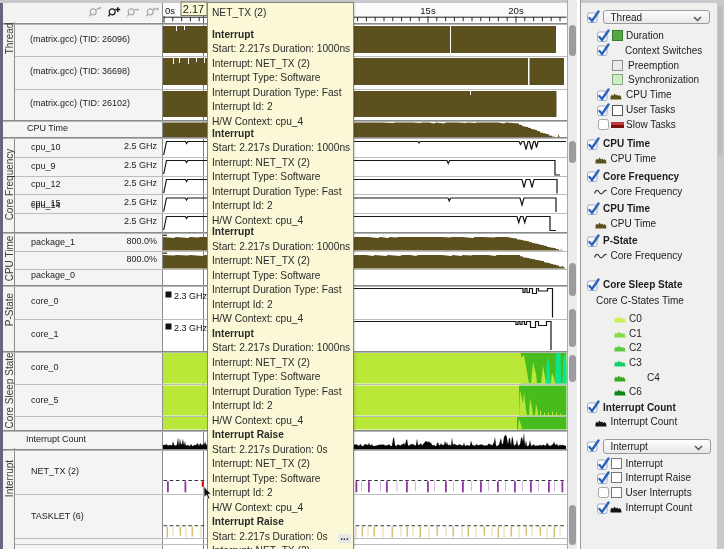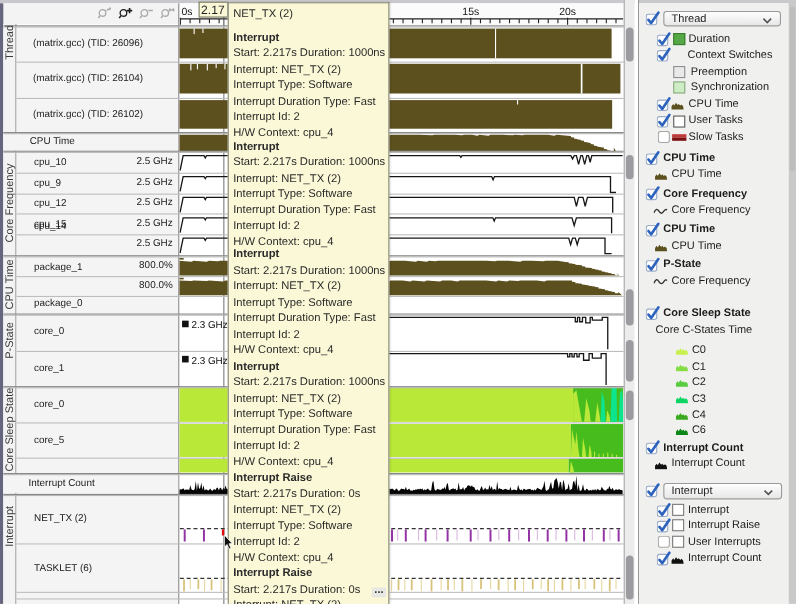--- a/index.html
+++ b/index.html
@@ -217,21 +217,21 @@
 <div class="secline" style="left:3px;top:430.5px;width:564px;background:#b5b5b5"></div>
 <div class="secline" style="left:3px;top:448.5px;width:564px"></div>
 <div class="secline" style="left:3px;top:449.5px;width:564px;background:#b5b5b5"></div>
 <div class="vlab" style="left:-36.5px;top:31.0px;width:90px;height:15px;line-height:15px;text-align:center">Thread</div>
 <div class="vlab" style="left:-36.5px;top:177.0px;width:90px;height:15px;line-height:15px;text-align:center">Core Frequency</div>
 <div class="vlab" style="left:-36.5px;top:251.0px;width:90px;height:15px;line-height:15px;text-align:center">CPU Time</div>
 <div class="vlab" style="left:-36.5px;top:302.0px;width:90px;height:15px;line-height:15px;text-align:center">P-State</div>
 <div class="vlab" style="left:-36.5px;top:382.5px;width:90px;height:15px;line-height:15px;text-align:center">Core Sleep State</div>
 <div class="vlab" style="left:-36.5px;top:470.5px;width:90px;height:15px;line-height:15px;text-align:center">Interrupt</div>
 <div class="lab" style="left:30px;top:32.0px;height:15px;line-height:15px">(matrix.gcc) (TID: 26096)</div>
-<div class="lab" style="left:30px;top:64.0px;height:15px;line-height:15px">(matrix.gcc) (TID: 26104)</div>
+<div class="lab" style="left:30px;top:64.0px;height:15px;line-height:15px">(matrix.gcc) (TID: 36698)</div>
 <div class="lab" style="left:30px;top:96.0px;height:15px;line-height:15px">(matrix.gcc) (TID: 26102)</div>
 <div class="lab" style="left:27px;top:120.5px;height:15px;line-height:15px">CPU Time</div>
 <div class="lab" style="left:31px;top:140.0px;height:15px;line-height:15px">cpu_10</div>
 <div class="lab" style="left:60px;top:139.0px;width:97px;height:15px;line-height:15px;text-align:right">2.5 GHz</div>
 <div class="lab" style="left:31px;top:158.5px;height:15px;line-height:15px">cpu_9</div>
 <div class="lab" style="left:60px;top:157.5px;width:97px;height:15px;line-height:15px;text-align:right">2.5 GHz</div>
 <div class="lab" style="left:31px;top:177.0px;height:15px;line-height:15px">cpu_12</div>
 <div class="lab" style="left:60px;top:176.0px;width:97px;height:15px;line-height:15px;text-align:right">2.5 GHz</div>
 <div class="lab" style="left:31px;top:196.0px;height:15px;line-height:15px">cpu_15</div>
 <div class="lab" style="left:60px;top:195.0px;width:97px;height:15px;line-height:15px;text-align:right">2.5 GHz</div>
@@ -344,21 +344,21 @@
     <path d="M0.5 8.5 L0.5 5.5 L2 3.5 L3 5 L4.5 2.5 L6 4.5 L7 3.5 L8.5 5 L9.5 4 L11 5.5 L11.5 8.5 Z" fill="#58cc3e"></path>
   </svg>
 <div class="prow" style="left:629px;top:340.0px">C2</div>
 <svg class="abs" style="left:613.5px;top:358.0px" width="12" height="9" viewBox="0 0 12 9">
     <path d="M0.5 8.5 L0.5 5.5 L2 3.5 L3 5 L4.5 2.5 L6 4.5 L7 3.5 L8.5 5 L9.5 4 L11 5.5 L11.5 8.5 Z" fill="#0ed464"></path>
   </svg>
 <div class="prow" style="left:629px;top:355.0px">C3</div>
 <svg class="abs" style="left:613.5px;top:372.5px" width="12" height="9" viewBox="0 0 12 9">
     <path d="M0.5 8.5 L0.5 5.5 L2 3.5 L3 5 L4.5 2.5 L6 4.5 L7 3.5 L8.5 5 L9.5 4 L11 5.5 L11.5 8.5 Z" fill="#3aab20"></path>
   </svg>
-<div class="prow" style="left:629px;top:369.5px">C4</div>
+<div class="prow" style="left:647px;top:369.5px">C4</div>
 <svg class="abs" style="left:613.5px;top:387.0px" width="12" height="9" viewBox="0 0 12 9">
     <path d="M0.5 8.5 L0.5 5.5 L2 3.5 L3 5 L4.5 2.5 L6 4.5 L7 3.5 L8.5 5 L9.5 4 L11 5.5 L11.5 8.5 Z" fill="#0d8816"></path>
   </svg>
 <div class="prow" style="left:629px;top:384.0px">C6</div>
 <svg class="abs" style="left:586.5px;top:400px" width="15" height="14" viewBox="0 0 15 14">
     <rect x="0.5" y="3" width="9.5" height="9.5" rx="2" fill="#fdfdfd" stroke="#9aabc7" stroke-width="1"></rect>
     <path d="M2.5 8 L5 11 L11.5 1.5" fill="none" stroke="#2d63bd" stroke-width="2.4" stroke-linecap="round" stroke-linejoin="round"></path>
   </svg>
 <div class="prow b" style="left:603px;top:399.5px">Interrupt Count</div>
 <svg class="abs" style="left:595px;top:417.5px" width="12" height="9" viewBox="0 0 12 9">

